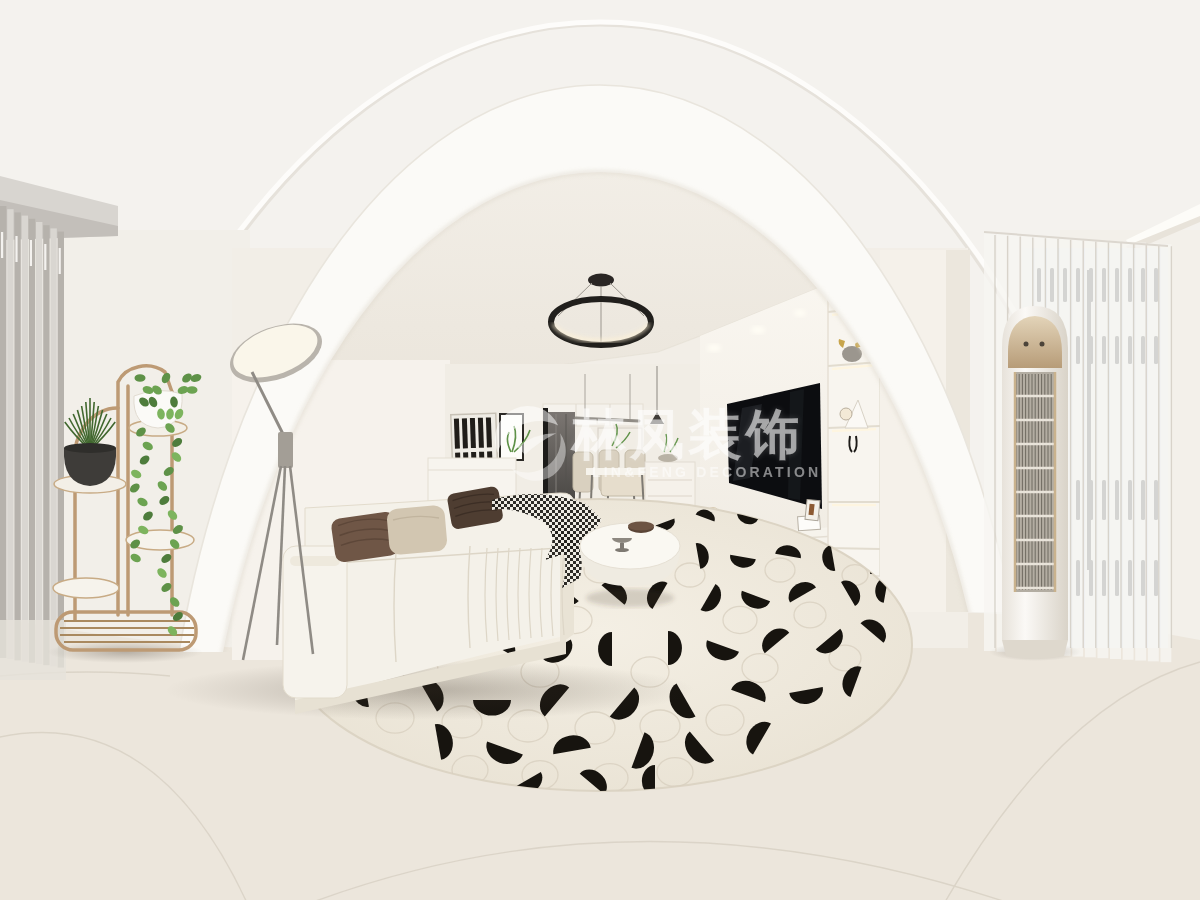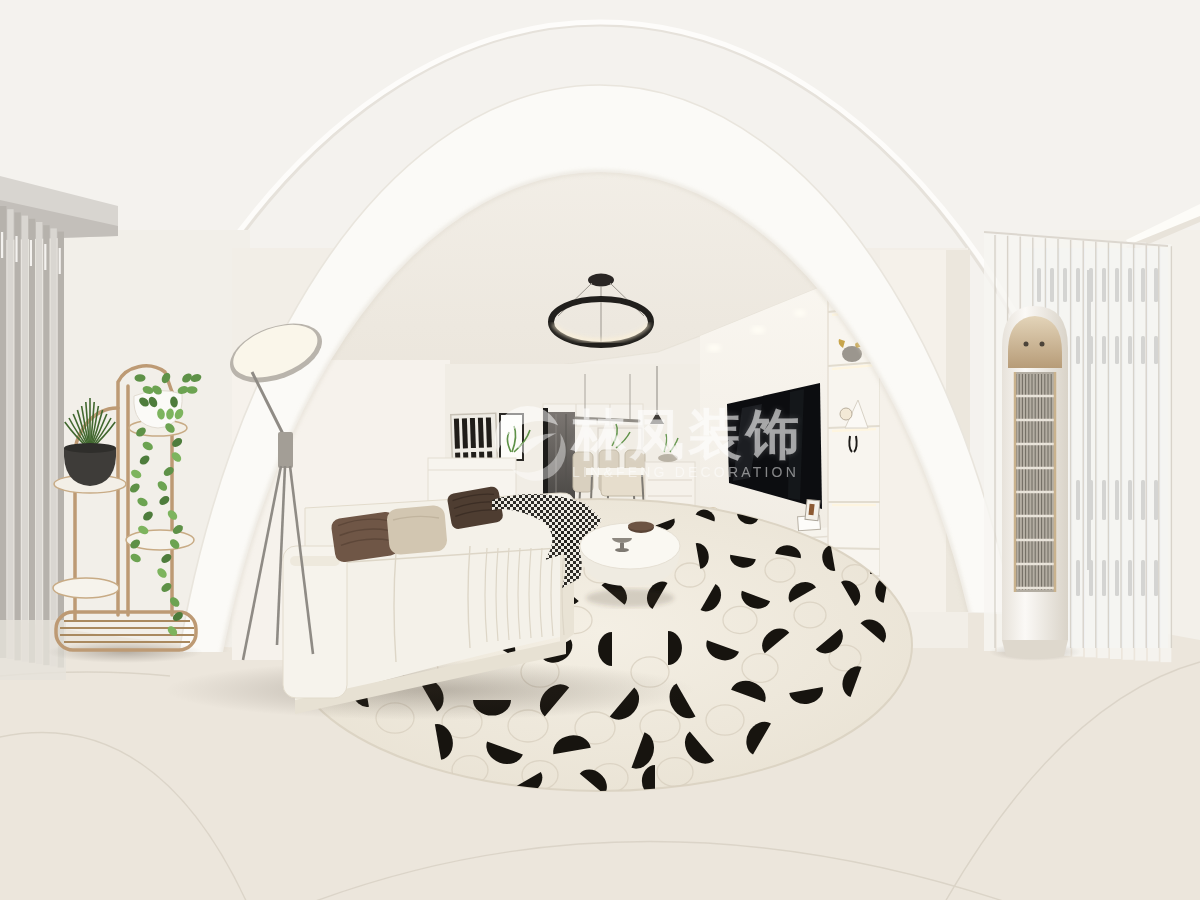--- a/index.html
+++ b/index.html
@@ -11,22 +11,22 @@
   .f-wall{fill:var(--wall)} .f-ceilout{fill:var(--ceiling_outer)} .f-arch{fill:var(--arch)}
   .f-floor{fill:var(--floor)}
   .f-sofa{fill:var(--sofa)} .f-tv{fill:var(--tv)}
   .s-gold{stroke:var(--gold);fill:none} .s-metal{stroke:var(--metal);fill:none}
   
   .watermark{position:absolute;left:488px;top:404px;display:flex;align-items:center;
              gap:6px;pointer-events:none;}
   .wm-logo{width:78px;height:78px;opacity:.55}
   .wm-cn{font-size:54px;font-weight:700;letter-spacing:4px;line-height:1;
          color:rgba(255,255,255,.58);text-shadow:0 0 6px rgba(255,255,255,.18);}
-  .wm-en{font-size:14px;font-weight:400;letter-spacing:3.2px;margin-top:3px;
-         color:rgba(255,255,255,.50);}
+  .wm-en{font-size:14px;font-weight:700;letter-spacing:3.2px;margin-top:3px;
+         color:rgba(255,255,255,.50);padding-left:20px;}
 </style>
 </head>
 <body>
 
 <div id="stage">
 <svg viewBox="0 0 1200 900" width="1200" height="900">
   <defs>
     <linearGradient id="gCeilIn" x1="0" y1="0" x2="0" y2="1">
       <stop offset="0" stop-color="#f3efe8"></stop>
           <stop offset="1" stop-color="#e7e1d6"></stop>

